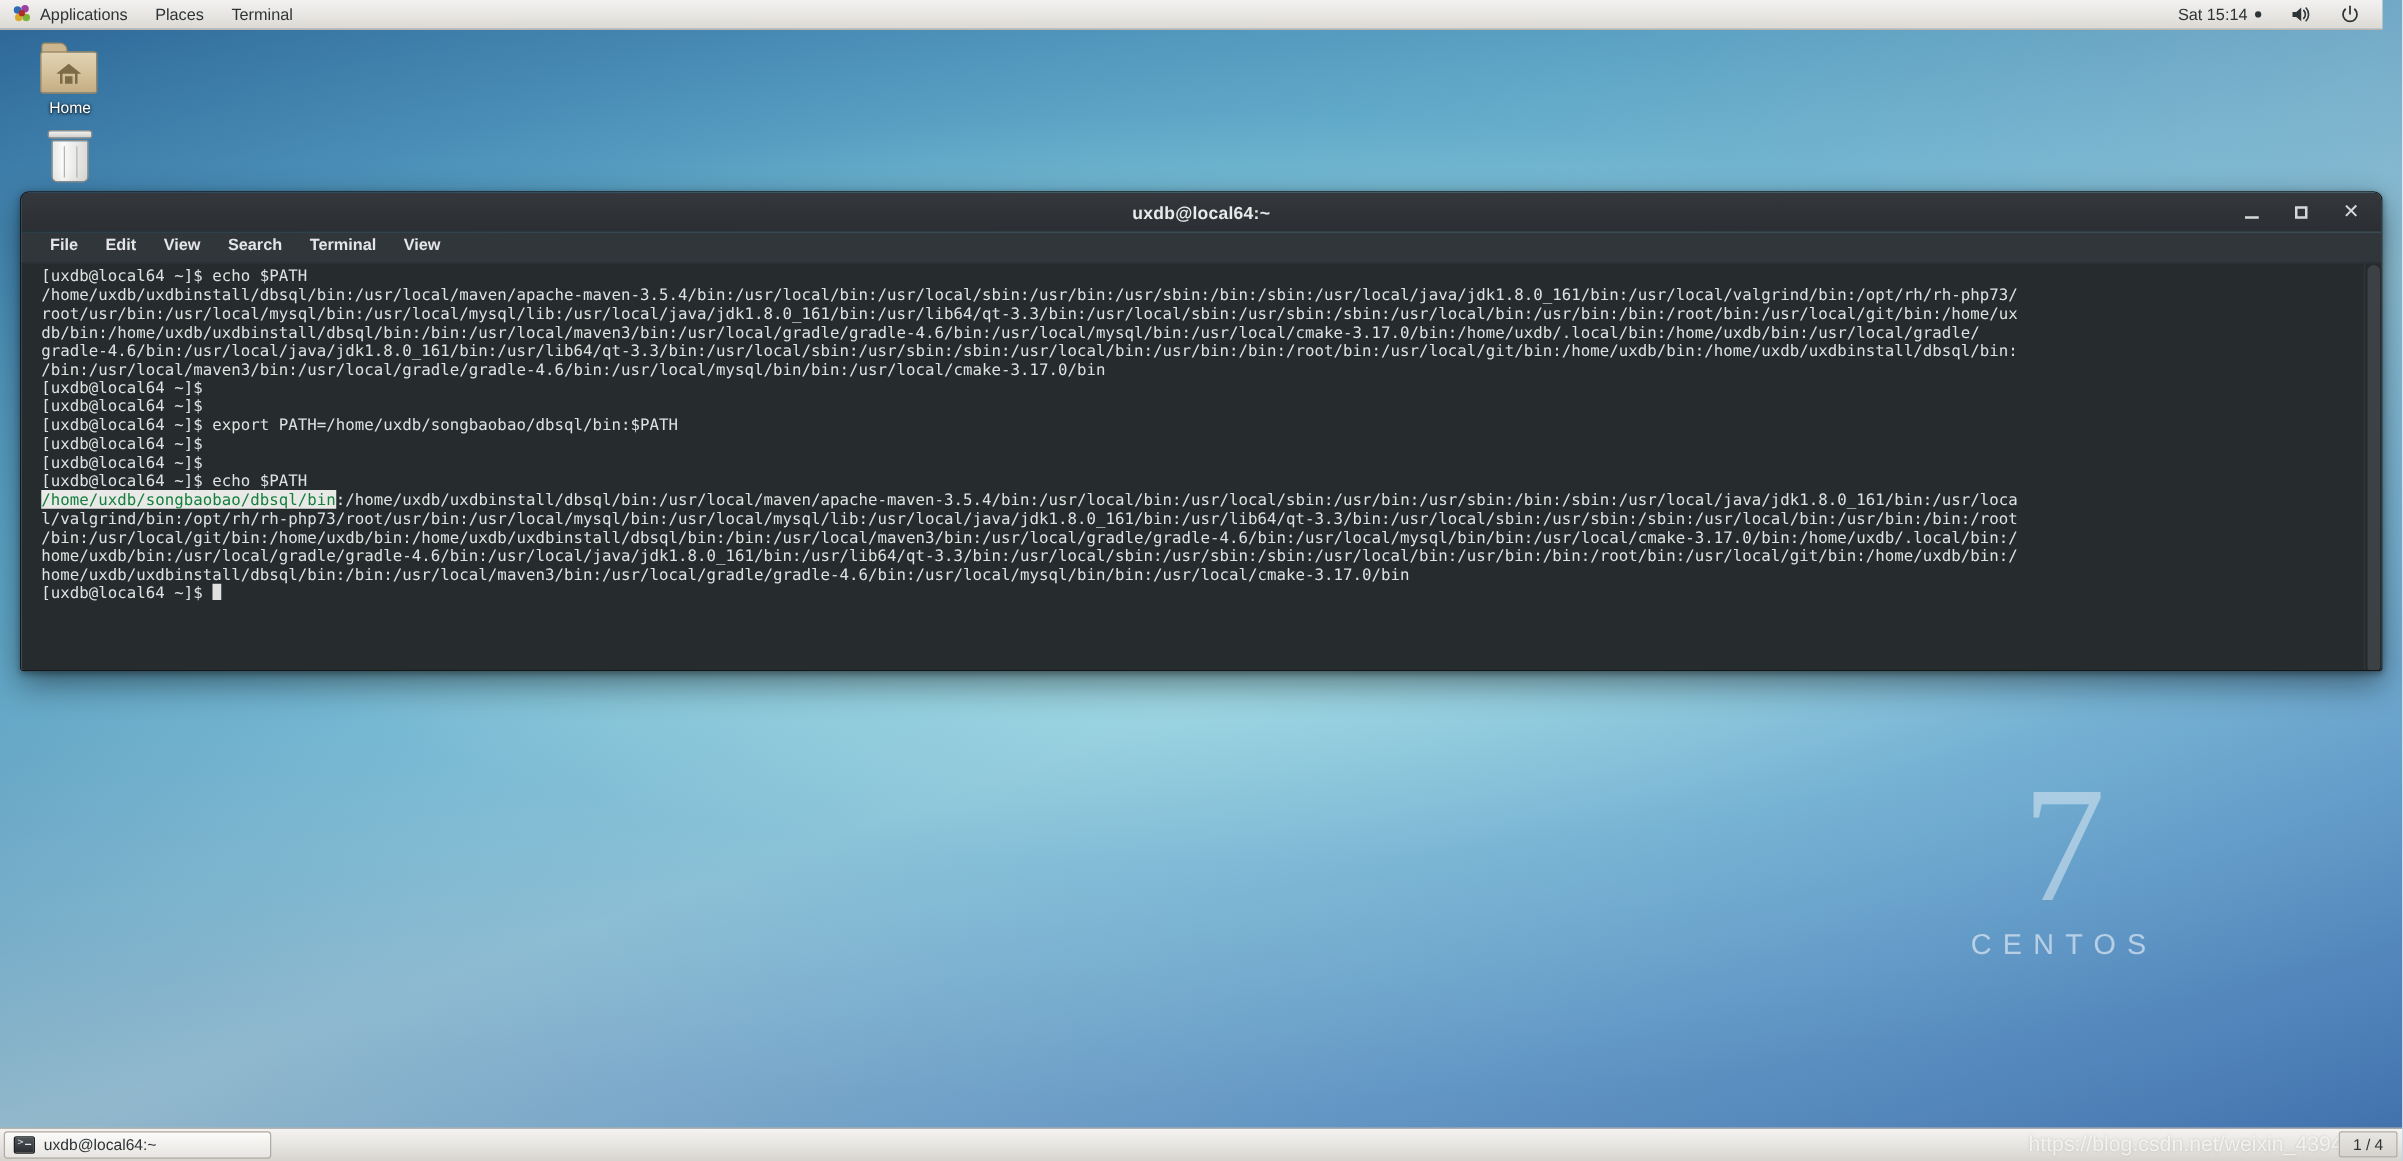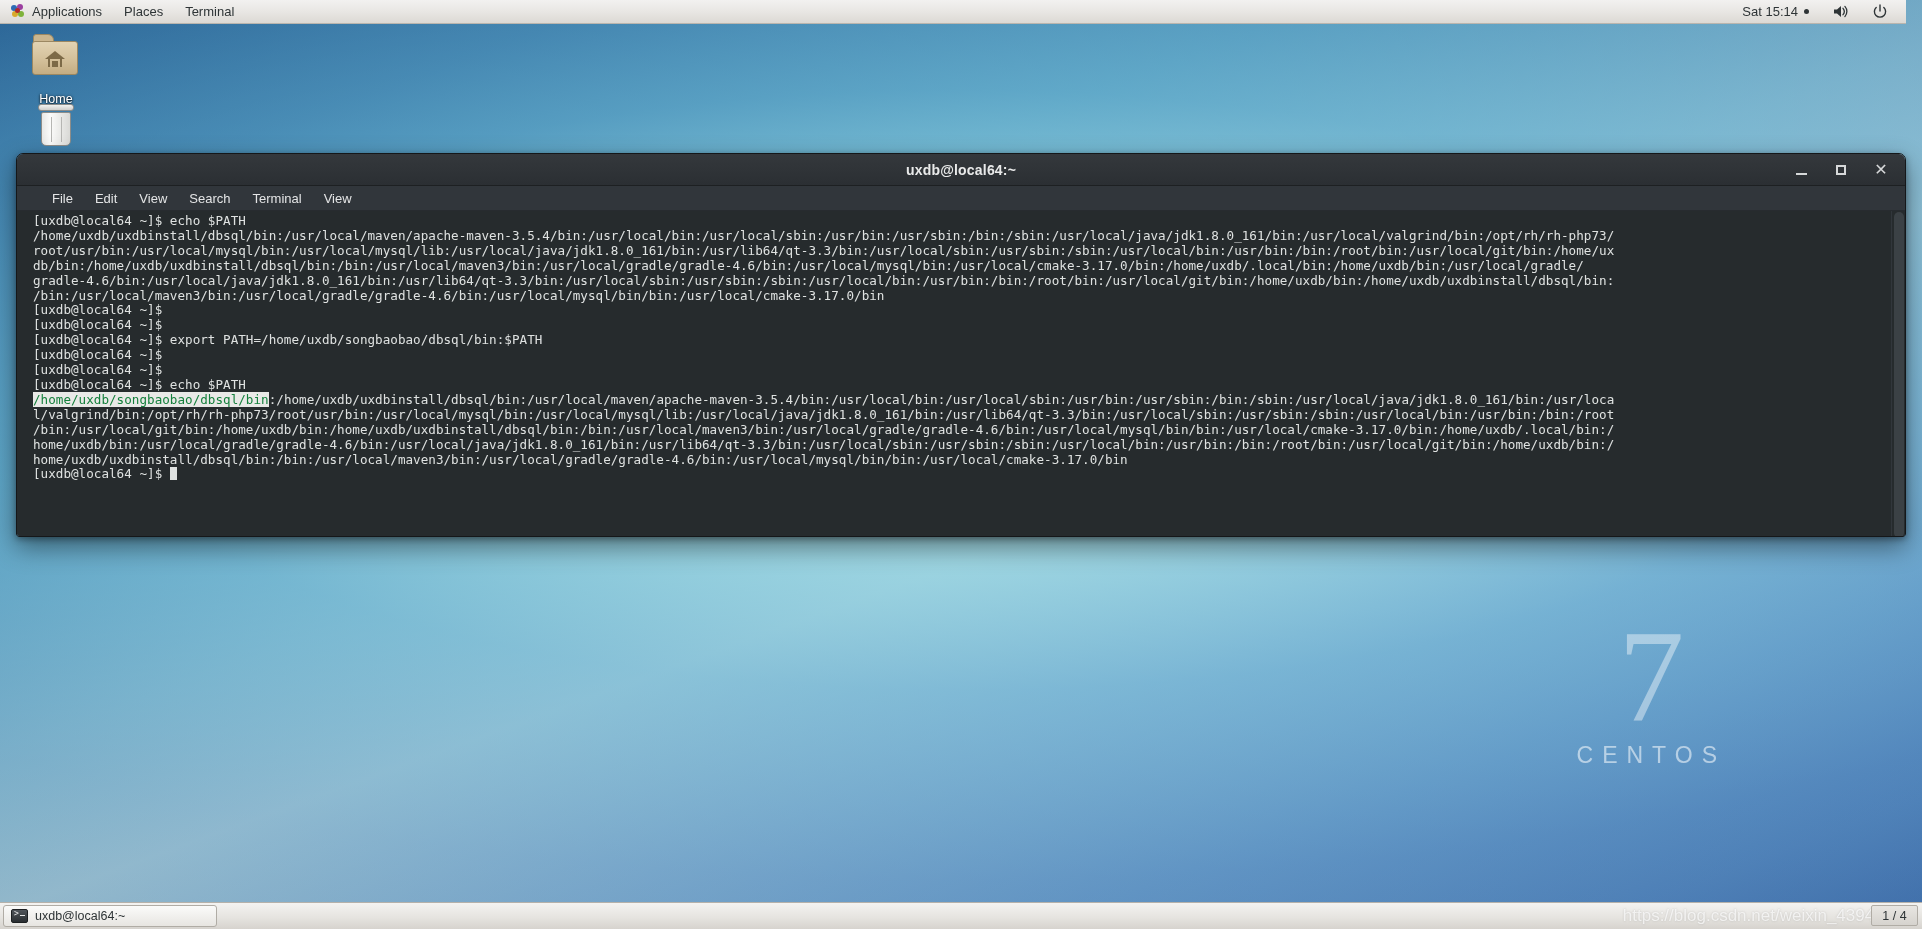--- a/index.html
+++ b/index.html
@@ -61,21 +61,21 @@
 
   .panel-icon { width: 18px; height: 18px; display: flex; align-items: center; justify-content: center; }
 
   
   .desk-icon {
     position: absolute; width: 84px;
     display: flex; flex-direction: column; align-items: center;
     cursor: default; user-select: none;
   }
   .desk-icon .label {
-    margin-top: 16px; font-size: 12.5px; color: #ffffff;
+    margin-top: 3px; font-size: 12.5px; color: #ffffff;
     text-shadow: 0 1px 2px rgba(0,0,0,0.85), 0 0 3px rgba(0,0,0,0.6);
     text-align: center;
   }
   #icon-home { left: 14px; top: 34px; }
   #icon-trash { left: 14px; top: 104px; }
 
   .folder-ico { width: 48px; height: 42px; position: relative; }
   .folder-ico .tab {
     position: absolute; left: 1px; top: 0; width: 21px; height: 9px;
     background: #cbb68f; border: 1px solid #9c8862;
@@ -165,22 +165,22 @@
   .win-btn {
     width: 40px; height: 32px; display: flex; align-items: center; justify-content: center;
     color: #d6d8d9; font-size: 14px; cursor: default;
   }
   .glyph-min { width: 11px; height: 2px; background: #d6d8d9; margin-top: 8px; }
   .glyph-max { width: 10px; height: 10px; border: 2px solid #d6d8d9; }
   .glyph-close { font-size: 16px; line-height: 1; }
 
   #menu-bar {
     height: 25px; background: #31363b;
-    display: flex; align-items: center;
-    padding-left: 24px; border-bottom: 1px solid #272b2f;
+    display: flex; align-items: flex-start;
+    padding-left: 12px; border-bottom: 1px solid #272b2f; font-weight: bold;
   }
   .menu-item {
     font-size: 13px; color: #e4e5e6;
     padding: 2px 11px; cursor: default; border-radius: 2px;
   }
 
   #term-body {
     position: relative;
     height: 326px;
     background: #262b2d;

